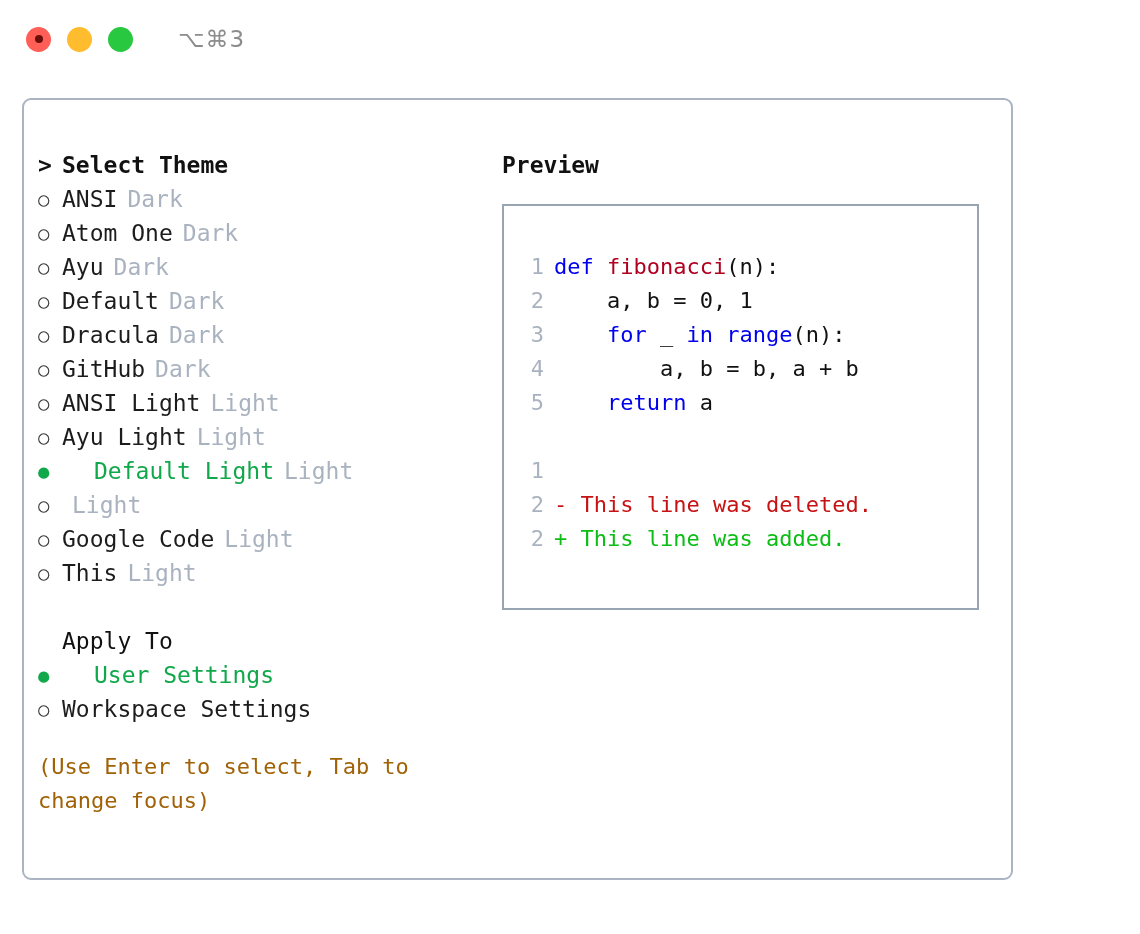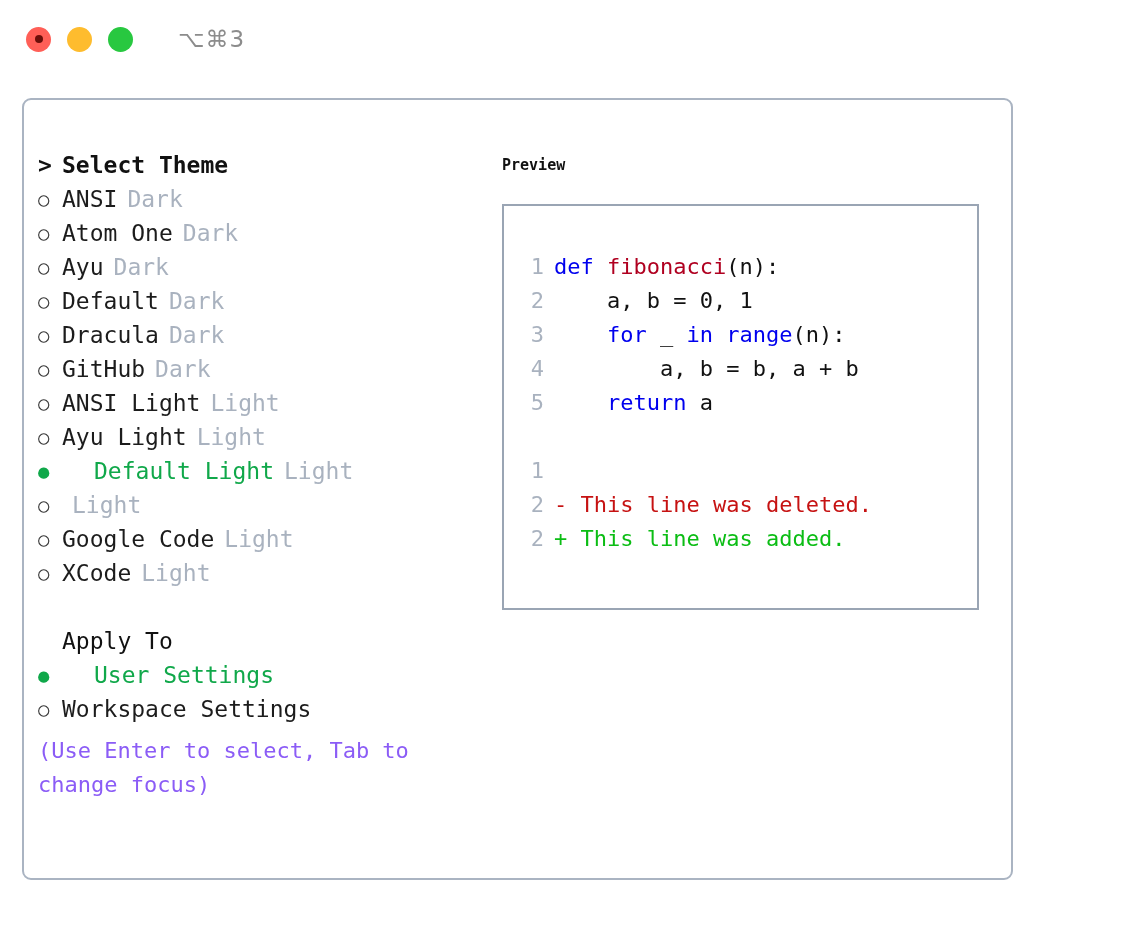--- a/index.html
+++ b/index.html
@@ -135,30 +135,30 @@
   .opt-name { color: #1c1c1c; }
   .opt-row.selected .opt-name { color: #10a84a; margin-left: 32px; }
   .opt-tag {
     color: #a9b2bf;
     margin-left: 10px;
   }
 
   .spacer-row { height: 34px; }
 
   #hint {
-    margin-top: 8px;
+    margin-top: 24px;
     font-size: 22px;
     line-height: 34px;
-    color: #8b5cf6;
+    color: #a16207;
     width: 410px;
   }
 
   
   #preview-title {
-    font-size: 15px;
+    font-size: 23px;
     font-weight: bold;
     color: #111111;
     height: 34px;
     line-height: 34px;
   }
   #preview-box {
     margin-top: 22px;
     width: 477px;
     height: 406px;
     border: 2px solid #9aa5b4;
@@ -223,21 +223,21 @@
           <div class="opt-row"><span class="radio">○</span><span class="opt-name">Atom One</span><span class="opt-tag">Dark</span></div>
           <div class="opt-row"><span class="radio">○</span><span class="opt-name">Ayu</span><span class="opt-tag">Dark</span></div>
           <div class="opt-row"><span class="radio">○</span><span class="opt-name">Default</span><span class="opt-tag">Dark</span></div>
           <div class="opt-row"><span class="radio">○</span><span class="opt-name">Dracula</span><span class="opt-tag">Dark</span></div>
           <div class="opt-row"><span class="radio">○</span><span class="opt-name">GitHub</span><span class="opt-tag">Dark</span></div>
           <div class="opt-row"><span class="radio">○</span><span class="opt-name">ANSI Light</span><span class="opt-tag">Light</span></div>
           <div class="opt-row"><span class="radio">○</span><span class="opt-name">Ayu Light</span><span class="opt-tag">Light</span></div>
           <div class="opt-row selected"><span class="radio">●</span><span class="opt-name">Default Light</span><span class="opt-tag">Light</span></div>
           <div class="opt-row"><span class="radio">○</span><span class="opt-tag">Light</span></div>
           <div class="opt-row"><span class="radio">○</span><span class="opt-name">Google Code</span><span class="opt-tag">Light</span></div>
-          <div class="opt-row"><span class="radio">○</span><span class="opt-name">XCode</span><span class="opt-tag">Light</span></div>
+          <div class="opt-row"><span class="radio">○</span><span class="opt-name">This</span><span class="opt-tag">Light</span></div>
         </div>
 
       <div class="spacer-row"></div>
 
       <div class="section-header" style="font-weight:normal;">
         <span class="caret blank">&gt;</span><span>Apply To</span>
       </div>
 
       <div id="apply-list">
           <div class="opt-row selected"><span class="radio">●</span><span class="opt-name">User Settings</span></div>

